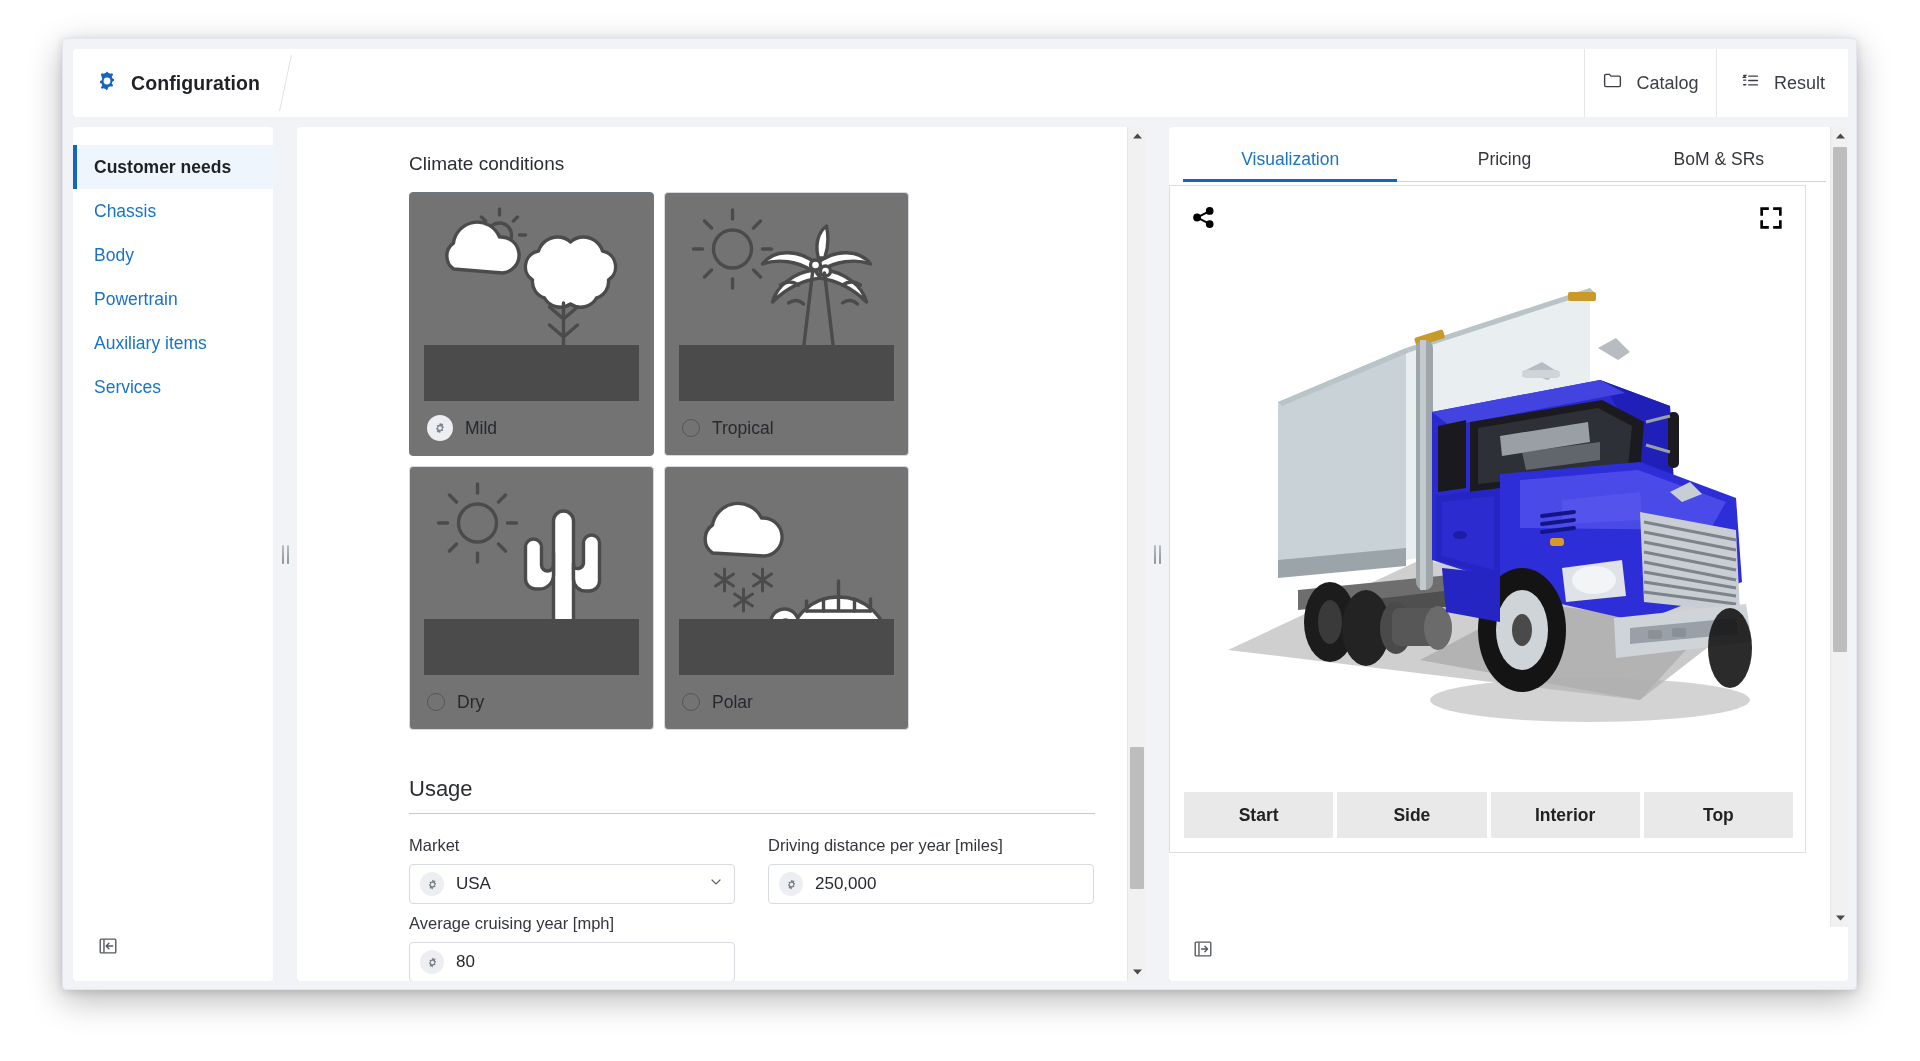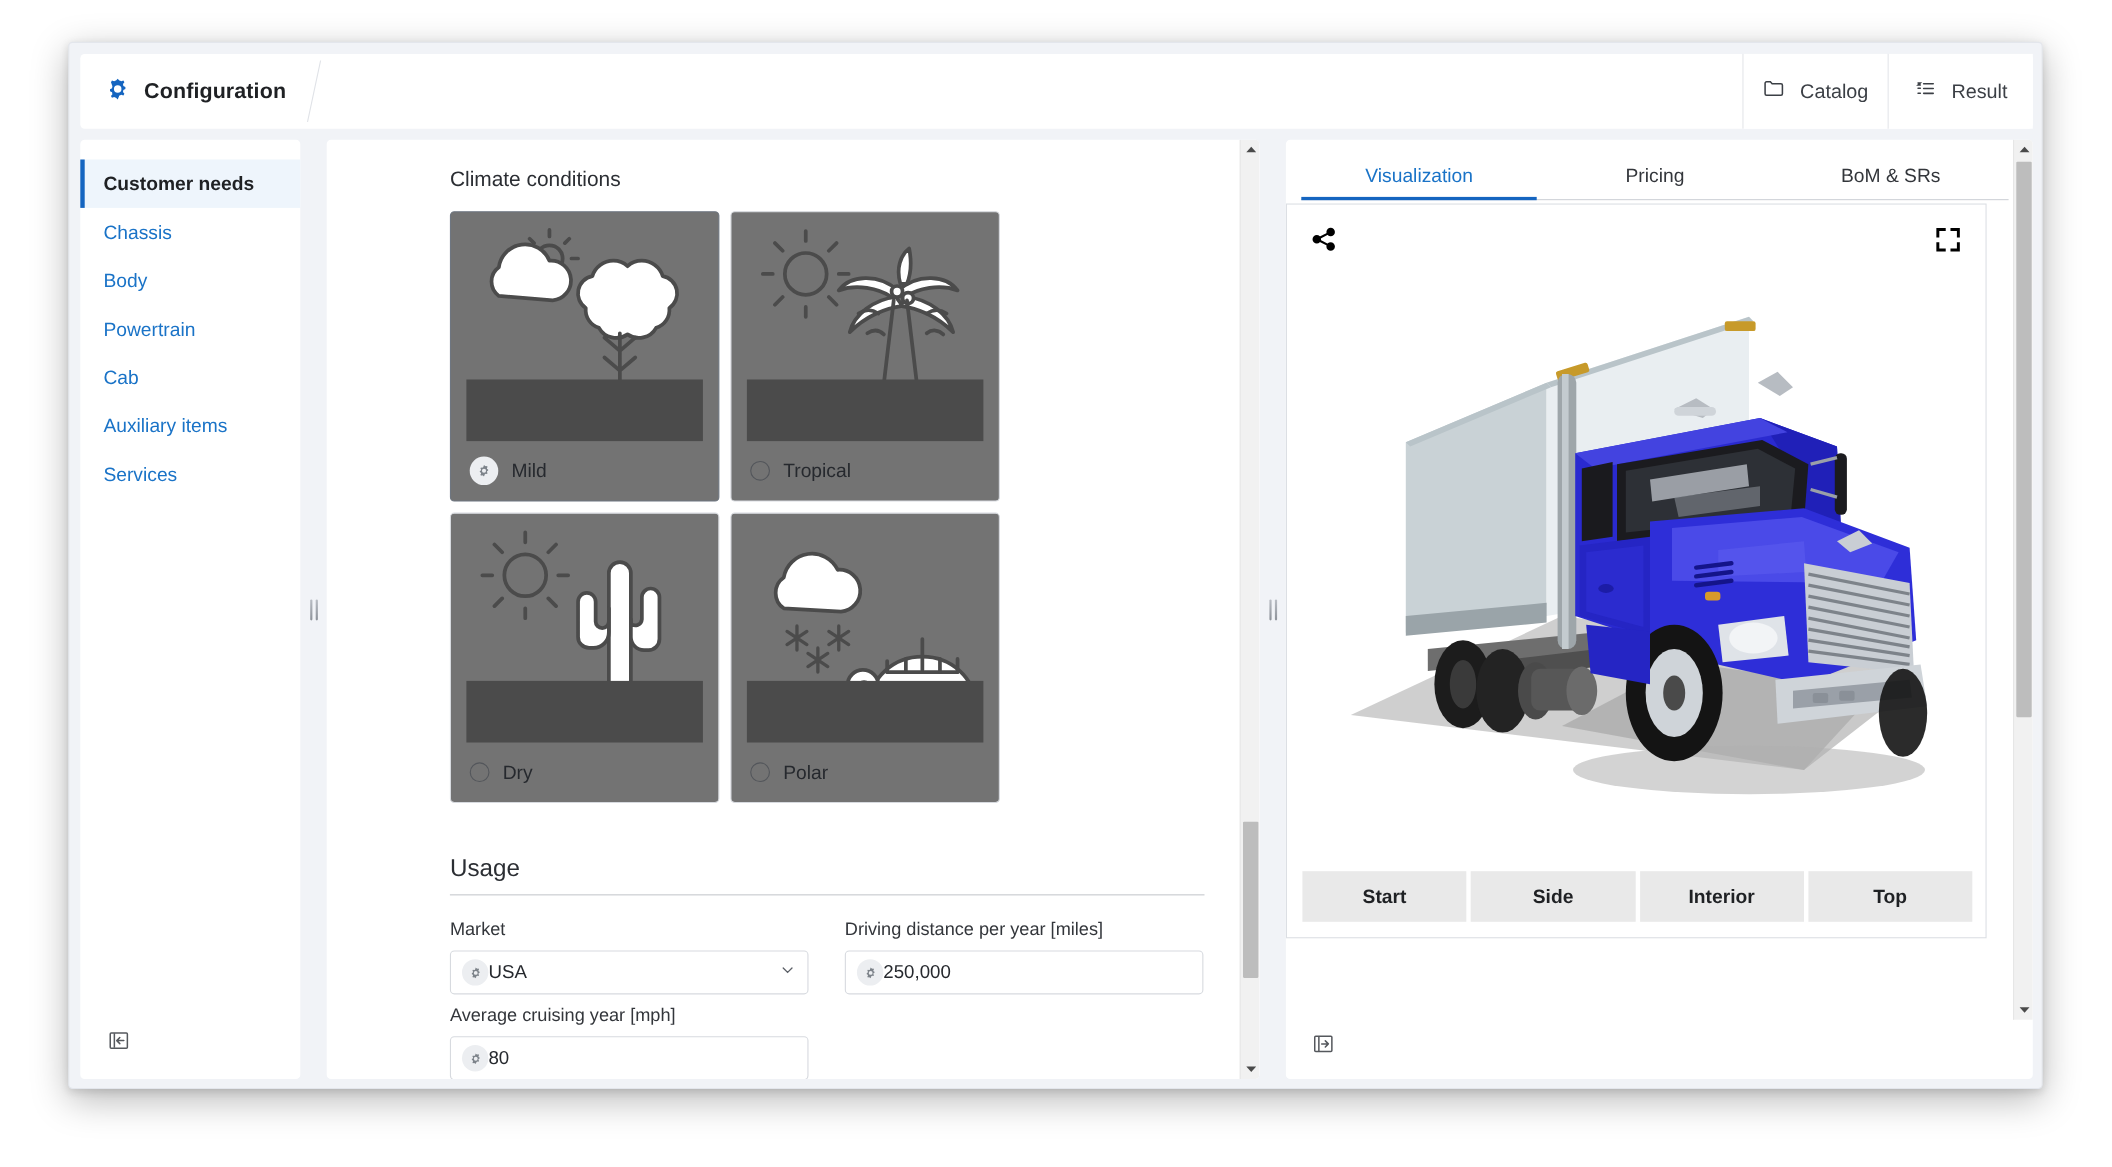--- a/index.html
+++ b/index.html
@@ -135,21 +135,21 @@
   
   #usage-block { margin-top: 46px; width: 686px; }
   .usage-title { font-size: 22px; color: #2b2e33; padding-bottom: 11px; }
   .usage-rule { height: 1px; background: #c6c9ce; width: 686px; }
   .field-grid { display: flex; flex-wrap: wrap; column-gap: 33px; row-gap: 10px; margin-top: 22px; }
   .field { width: 326px; }
   .field-label { font-size: 16.5px; color: #33363b; margin-bottom: 9px; }
   .field-ctrl {
     height: 40px; border: 1px solid #d7dadf; border-radius: 4px;
     background: #fff; display: flex; align-items: center; padding: 0 10px;
-    cursor: pointer;
+    gap: 12px; cursor: pointer;
   }
   .field-ctrl .val { font-size: 17px; color: #26292e; flex: 1; }
   .chev { flex: none; }
 
   
   #config-scrollbar {
     position: absolute; right: 0; top: 0; width: 18px; height: 854px;
     background: #f1f1f1; border-left: 1px solid #e6e6e6;
   }
   .sb-arrow {
@@ -252,23 +252,20 @@
             <span>Customer needs</span>
           </div>
           <div class="nav-item">
             <span>Chassis</span>
           </div>
           <div class="nav-item">
             <span>Body</span>
           </div>
           <div class="nav-item">
             <span>Powertrain</span>
-          </div>
-          <div class="nav-item">
-            <span>Cab</span>
           </div>
           <div class="nav-item">
             <span>Auxiliary items</span>
           </div>
           <div class="nav-item">
             <span>Services</span>
           </div>
         </div>
       <div id="nav-collapse">
         <svg width="22" height="22" viewBox="0 0 24 24" fill="none" stroke="#55585d" stroke-width="1.5">

